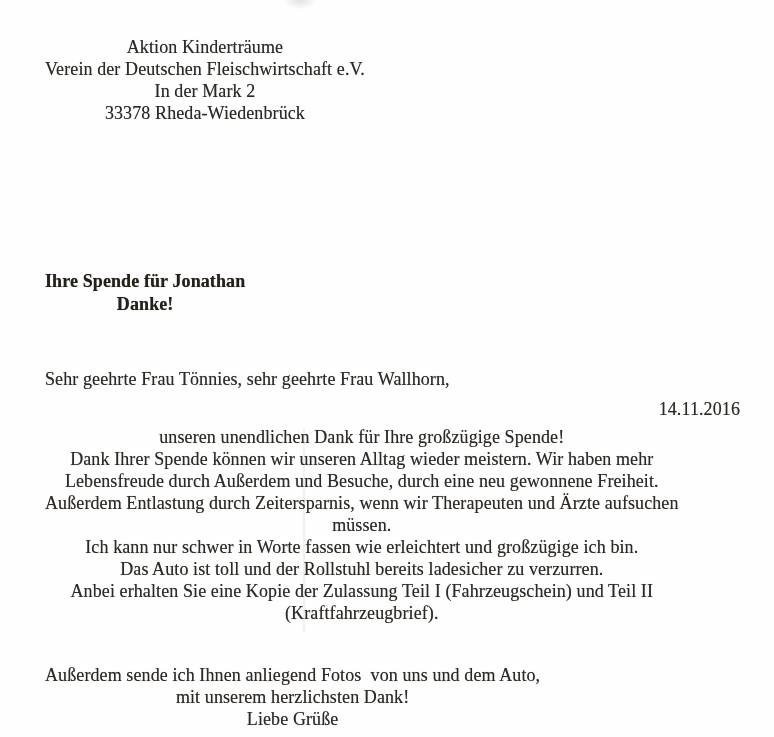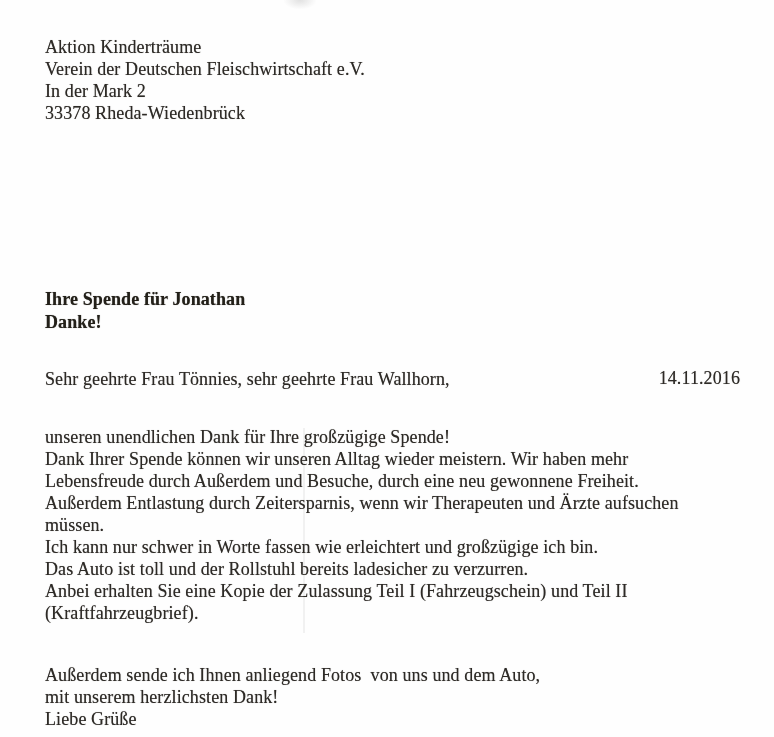--- a/index.html
+++ b/index.html
@@ -8,20 +8,21 @@
     background: #ffffff;
   }
   .scan-page {
     position: relative;
     width: 774px;
     height: 737px;
     background: #fefefe;
     overflow: hidden;
     font-family: "Liberation Serif", "DejaVu Serif", serif;
     color: #2d2a26;
+    text-align: center;
   }
   
   .smudge-top {
     position: absolute;
     left: 284px;
     top: 0;
     width: 32px;
     height: 9px;
     background: radial-gradient(ellipse at center top, rgba(150,150,150,0.28), rgba(200,200,200,0.10) 60%, transparent 75%);
     pointer-events: none;
@@ -40,31 +41,31 @@
     left: 45px;
   }
   .line {
     white-space: pre;
     font-size: 18px;
     line-height: 22px;
     letter-spacing: 0.1px;
     text-shadow: 0 0 0.7px rgba(45,42,38,0.55);
   }
   .address-block { top: 36px; }
-  .subject-block { top: 270px; margin-top: 18px; }
+  .subject-block { top: 270px; }
   .subject-block .line {
     font-weight: bold;
     color: #232019;
     line-height: 22.5px;
     text-shadow: 0 0 0.8px rgba(30,28,24,0.6);
   }
   .salutation-block { top: 368px; }
   .date-block {
     position: absolute;
-    top: 367px;
+    top: 398px;
     right: 34px;
   }
   .body-block { top: 426px; }
   .closing-block { top: 664px; }
 </style>
 </head>
 <body>
 
 <div class="scan-page">
 

